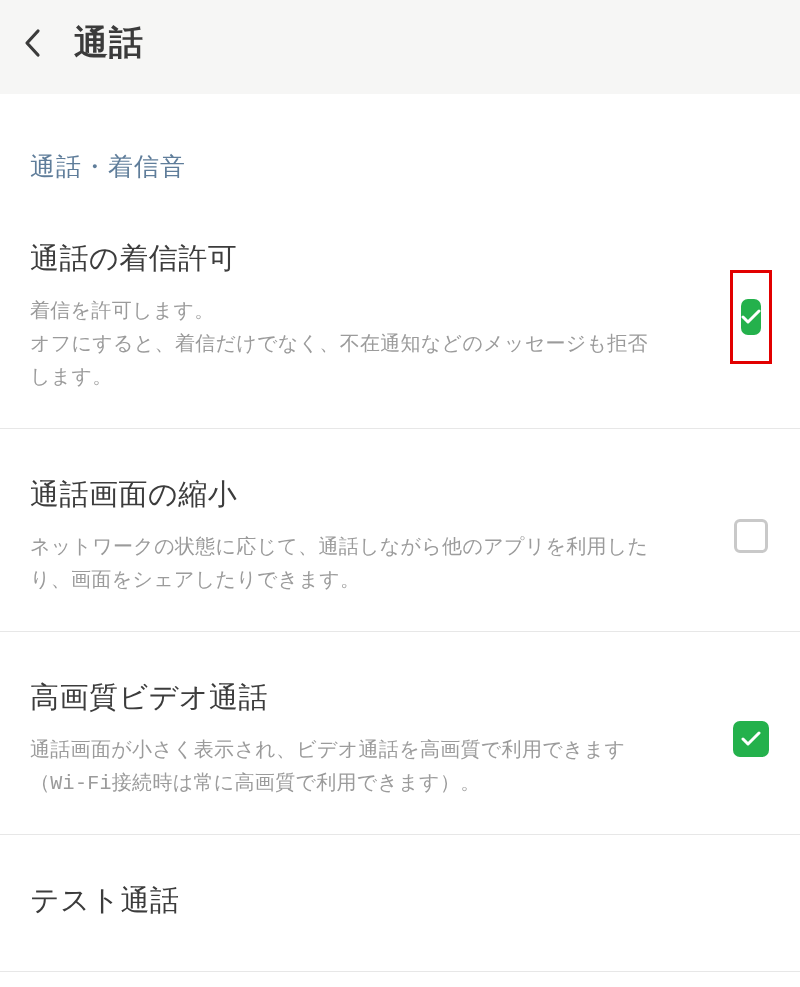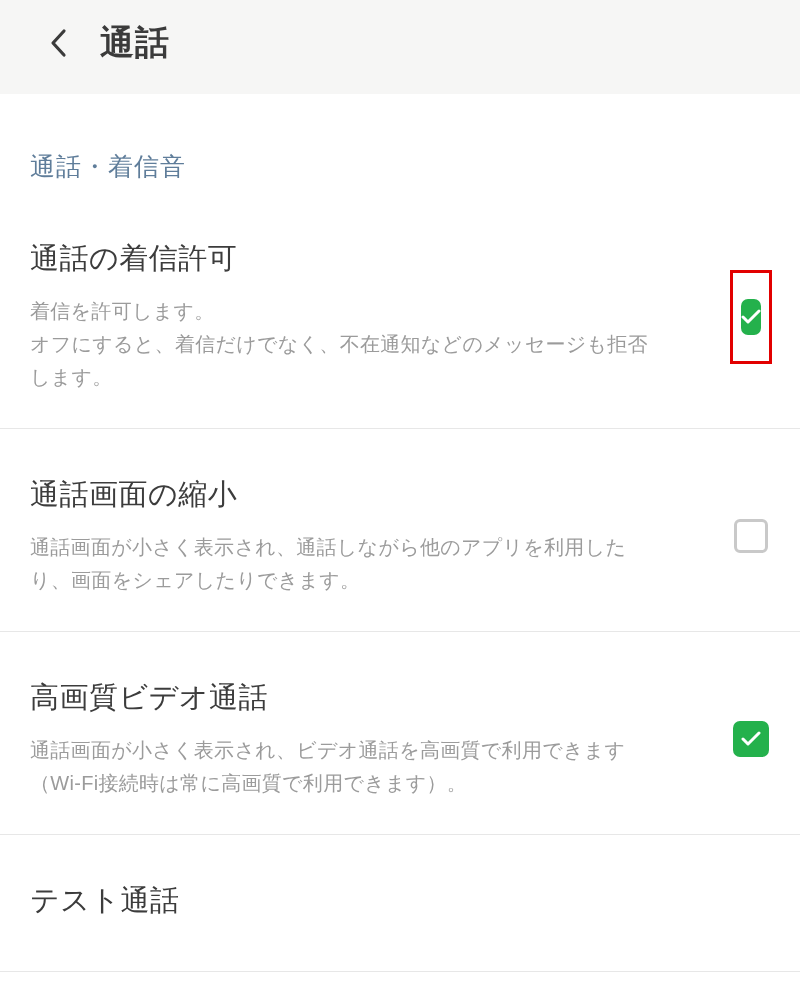--- a/index.html
+++ b/index.html
@@ -5,21 +5,21 @@
     * { margin: 0; padding: 0; box-sizing: border-box; }
     html, body {
       width: 800px;
       font-family: -apple-system, BlinkMacSystemFont, "Hiragino Sans", "Hiragino Kaku Gothic ProN", Meiryo, sans-serif;
       background: #ffffff;
       color: #333;
     }
     .header {
       display: flex;
       align-items: center;
-      padding: 20px 30px 28px 48px;
+      padding: 20px 30px 28px 22px;
       background: #f6f6f5;
     }
     .back-chevron {
       width: 20px;
       height: 30px;
       display: flex;
       align-items: center;
       justify-content: center;
       margin-right: 32px;
     }
@@ -40,21 +40,21 @@
       font-family: Liberation Mono, monospace;
     }
     .setting-row {
       display: flex;
       align-items: center;
       justify-content: space-between;
       padding: 46px 28px 34px 30px;
       border-bottom: 1px solid #e7e7e7;
     }
     .setting-row:last-child { border-bottom: none; }
-    .setting-text { flex: 1; min-width: 0; padding-right: 12px; }
+    .setting-text { flex: 1; min-width: 0; padding-right: 12px; font-family: Liberation Mono, monospace; }
     .setting-title {
       font-size: 29px;
       font-weight: 500;
       color: #3c3c3c;
       margin-bottom: 16px;
       letter-spacing: 0.5px;
     }
     .setting-desc {
       font-size: 20px;
       line-height: 1.65;
@@ -118,21 +118,21 @@
         <svg viewBox="0 0 20 16">
           <polyline points="2,8 7,13 18,2" fill="none" stroke="#ffffff" stroke-width="3" stroke-linecap="round" stroke-linejoin="round"></polyline>
         </svg>
       </div>
     </div>
   </div>
 
   <div class="setting-row row-narrow-desc">
     <div class="setting-text">
       <div class="setting-title">通話画面の縮小</div>
-      <div class="setting-desc">通話画面が小さく表示され、通話しながら他のアプリを利用したり、画面をシェアしたりできます。</div>
+      <div class="setting-desc">ネットワークの状態に応じて、通話しながら他のアプリを利用したり、画面をシェアしたりできます。</div>
     </div>
     <div class="checkbox-slot">
       <div class="cb unchecked"></div>
     </div>
   </div>
 
   <div class="setting-row row-narrow-desc">
     <div class="setting-text">
       <div class="setting-title">高画質ビデオ通話</div>
       <div class="setting-desc">通話画面が小さく表示され、ビデオ通話を高画質で利用できます（Wi-Fi接続時は常に高画質で利用できます）。</div>

